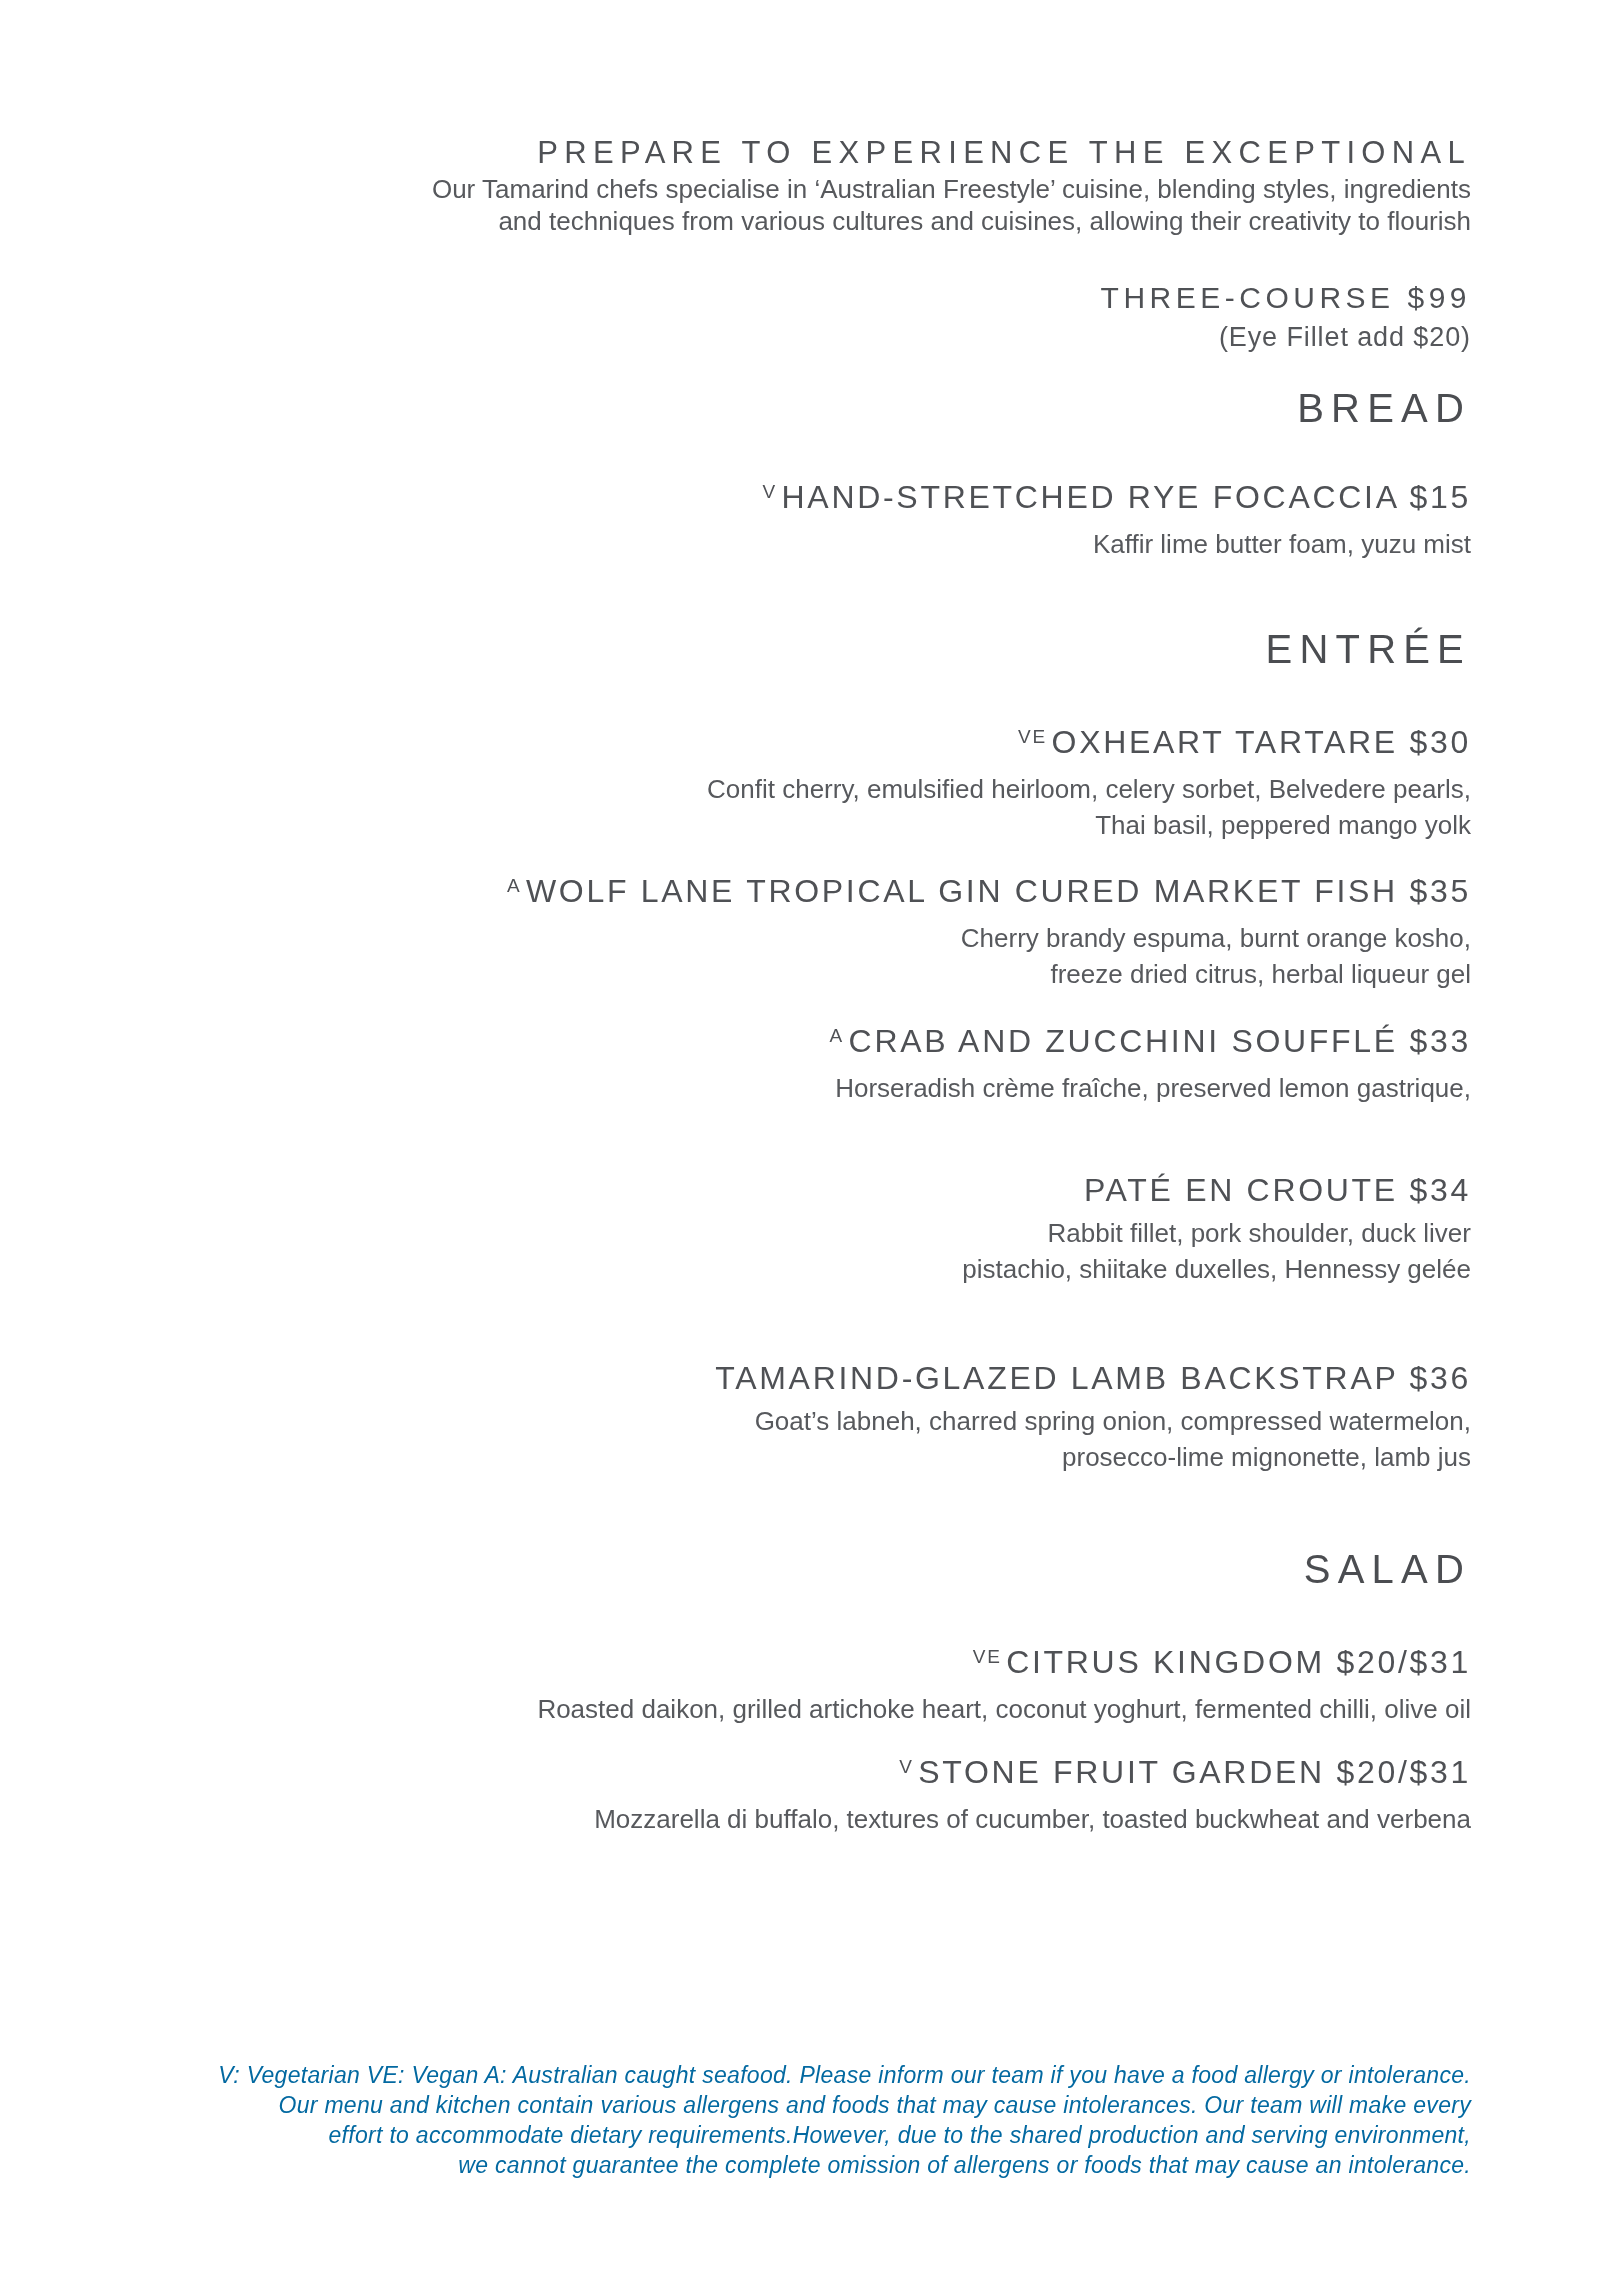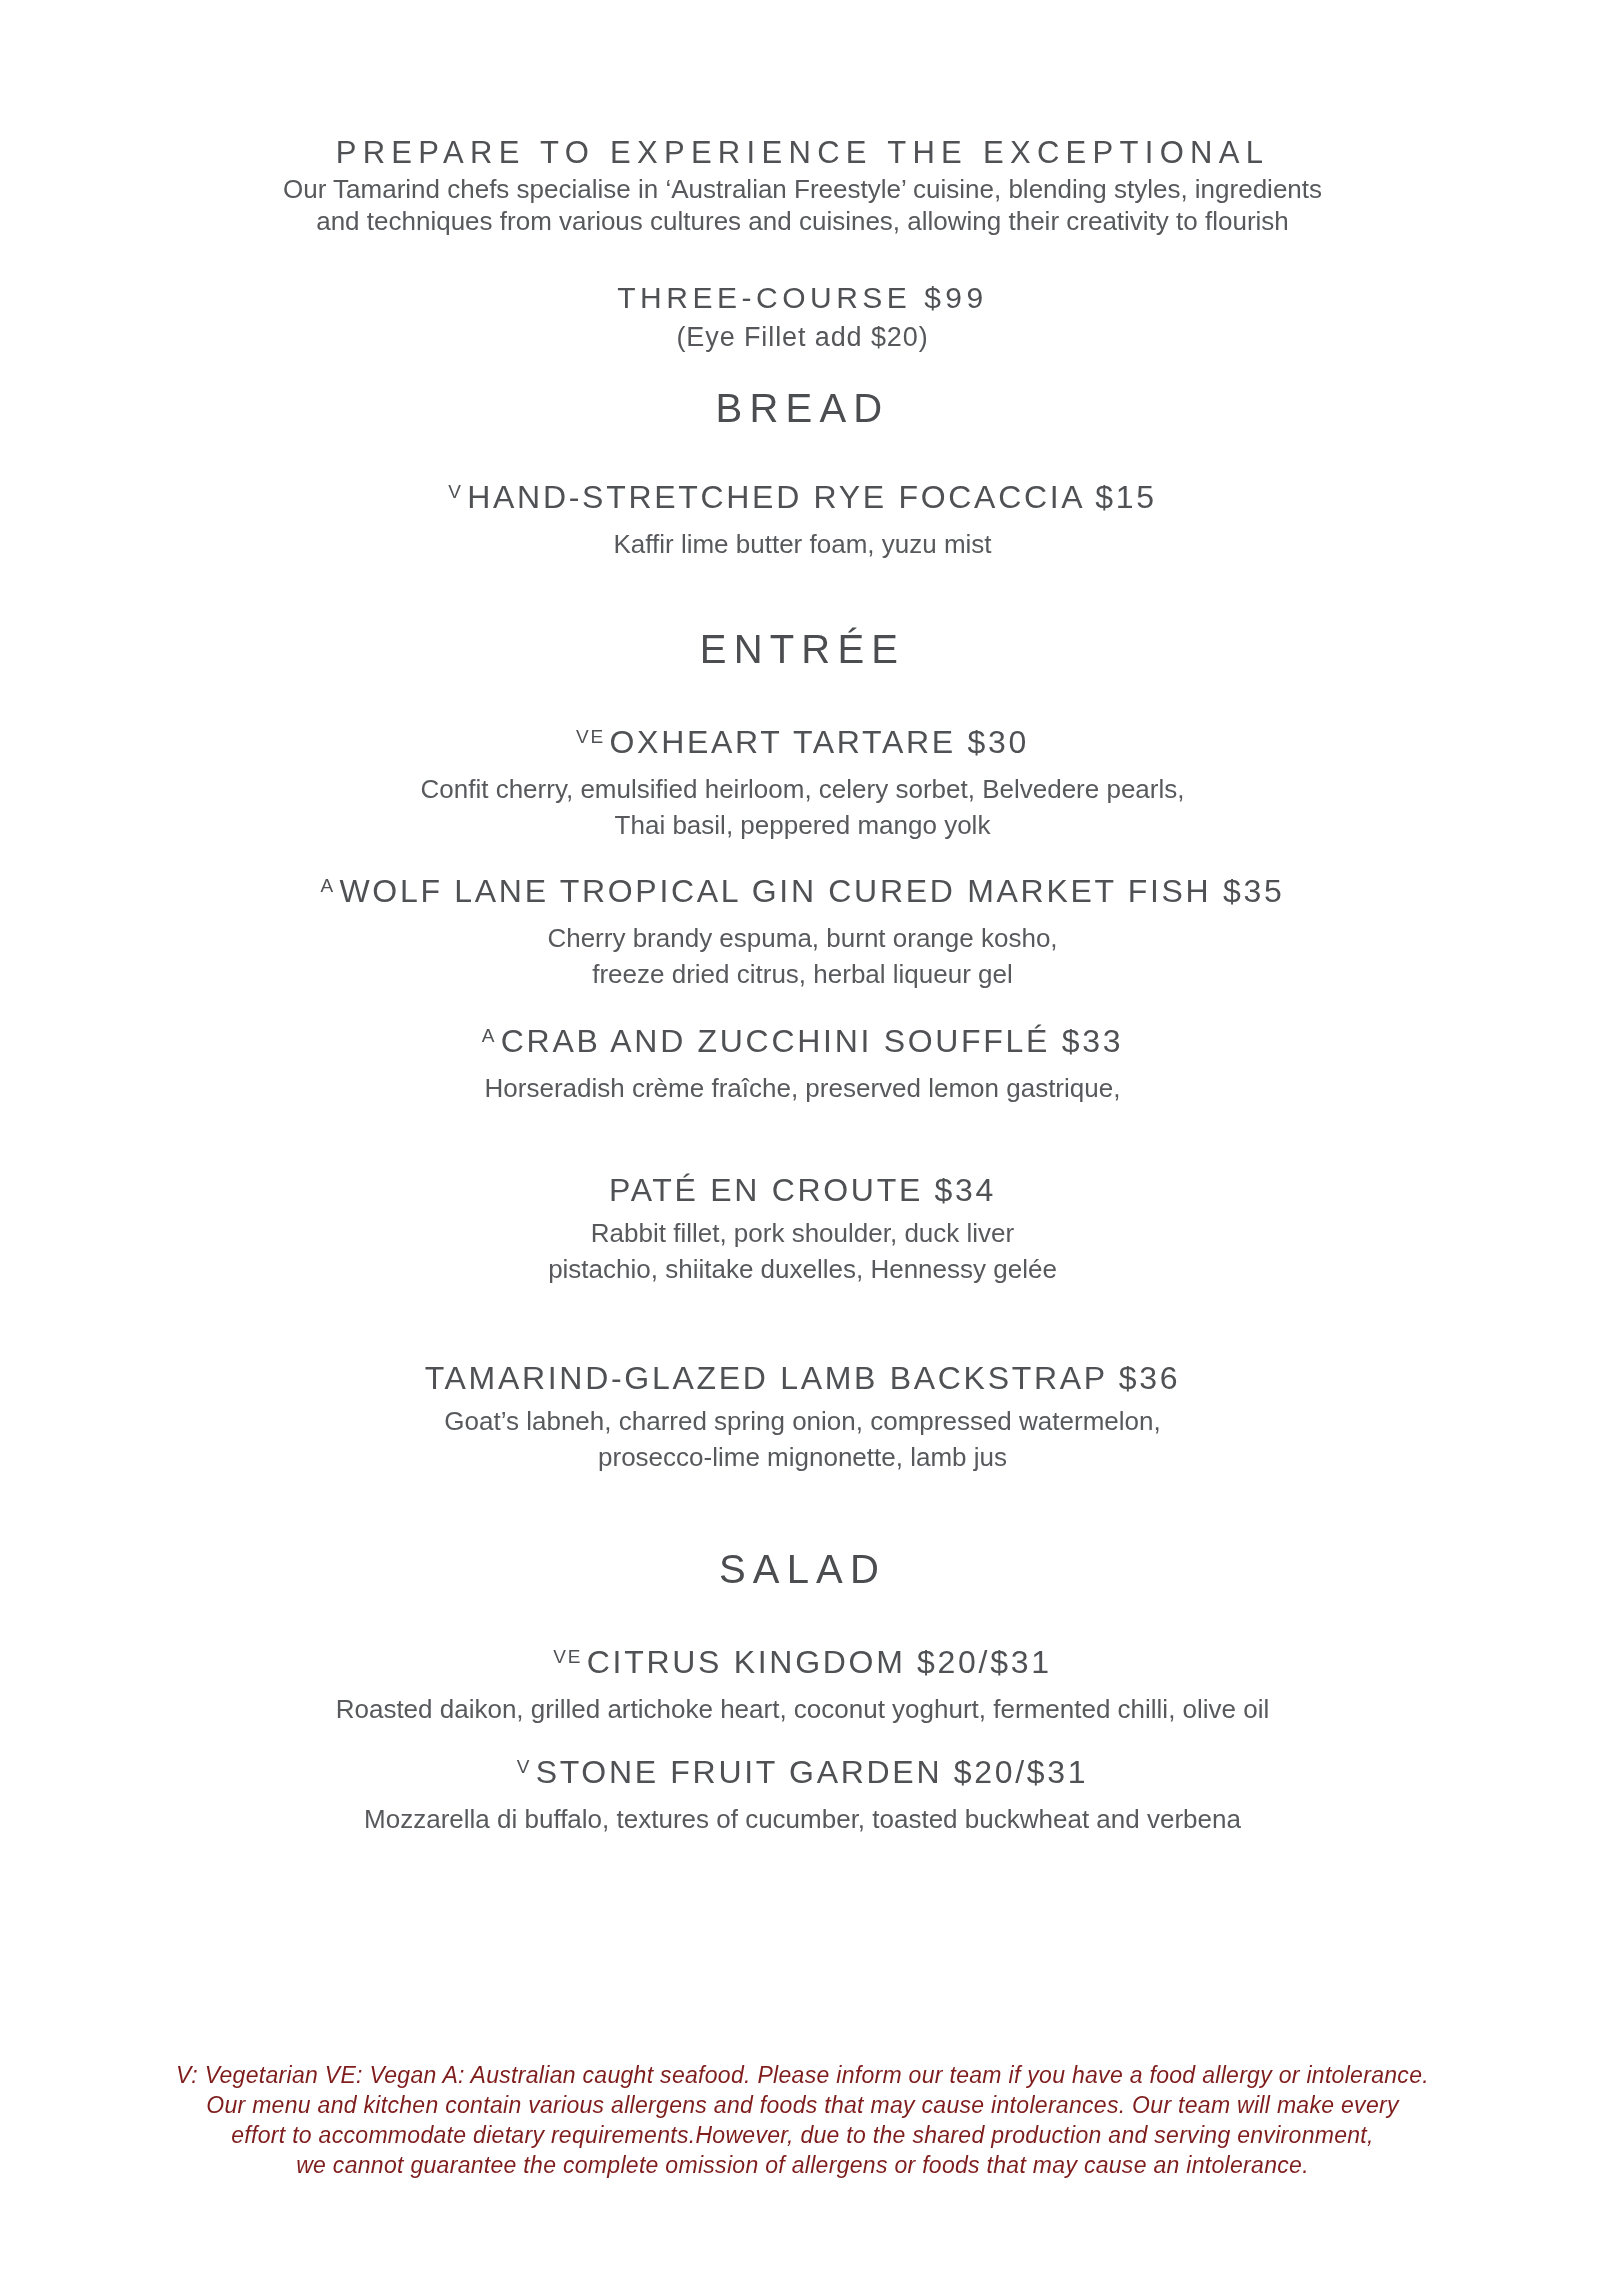--- a/index.html
+++ b/index.html
@@ -7,21 +7,21 @@
     width: 1621px; height: 2293px;
     background: #ffffff;
     position: relative;
     overflow: hidden;
     font-family: "Liberation Sans", sans-serif;
     color: #55575b;
   }
   .blk {
     position: absolute;
     left: 134px; right: 150px;
-    text-align: center;
+    text-align: right;
   }
   .intro-heading {
     font-size: 31px; letter-spacing: 6.3px;
     color: #4f5155; line-height: 1.1;
   }
   .intro-lines, .item-desc {
     font-size: 26px; line-height: 32px;
     color: #57595d;
   }
   .price-main {
@@ -43,21 +43,21 @@
   }
   .item-desc { margin-top: 4.5px; line-height: 36px; }
   .sup {
     font-size: 19px; letter-spacing: 1.8px;
     position: relative; top: -9.9px;
     margin-right: 4.5px;
   }
   .footer-note {
     font-style: italic;
     font-size: 23px; line-height: 30px;
-    color: #7f1d1d; letter-spacing: 0.3px;
+    color: #0369a1; letter-spacing: 0.3px;
   }
 </style>
 </head>
 <body>
 
 <div class="blk intro-heading" style="top:136px">PREPARE TO EXPERIENCE THE EXCEPTIONAL</div>
 <div class="blk intro-lines" style="top:173px">
   <div>Our Tamarind chefs specialise in ‘Australian Freestyle’ cuisine, blending styles, ingredients</div>
   <div>and techniques from various cultures and cuisines, allowing their creativity to flourish</div>
 </div>

